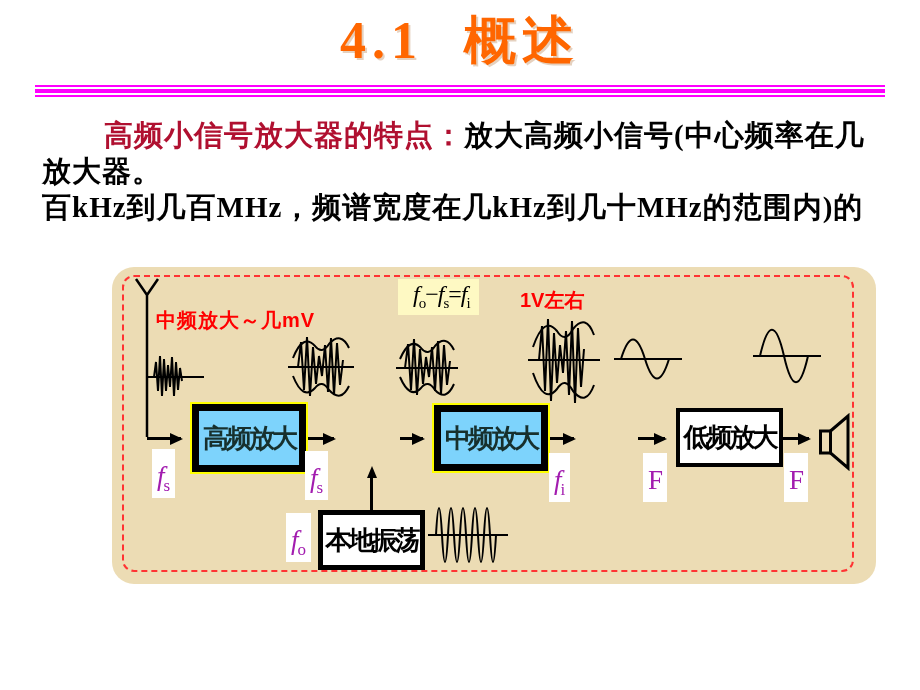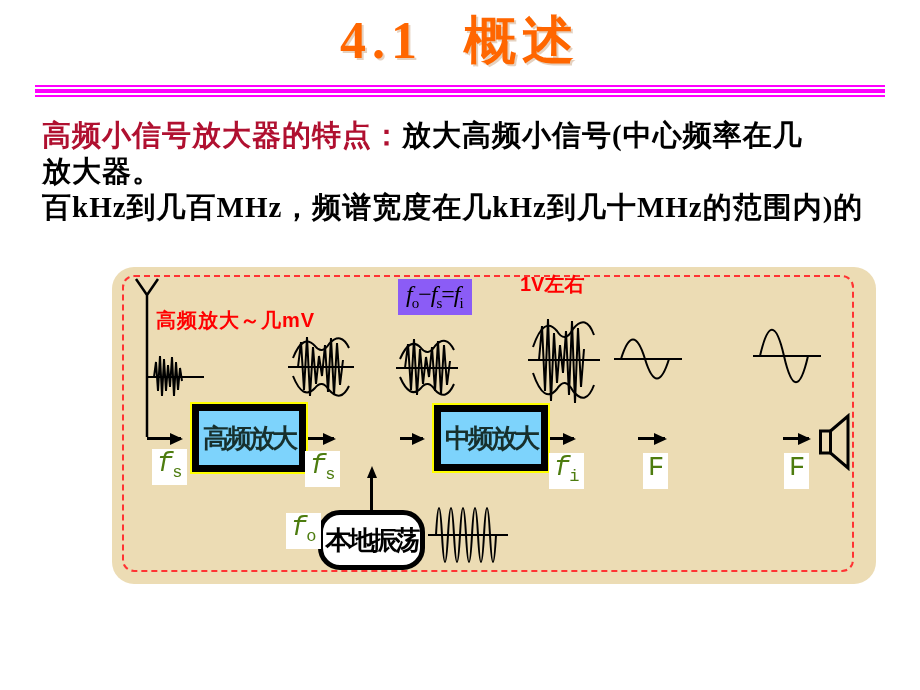--- a/index.html
+++ b/index.html
@@ -12,71 +12,71 @@
          text-shadow:2px 2px 0 rgba(150,70,0,0.25);}
   .sep{margin:16px 35px 0 35px;}
   .sep .s1,.sep .s3{height:2px;background:#FF00FF;}
   .sep .s2{height:4px;background:#FF00FF;}
   .sep .g{height:2px;background:#ffffff;}
 
   
   .para{margin:20px 26px 0 42px;font-size:29px;font-weight:bold;line-height:36px;
         color:#000;letter-spacing:1px;}
   .pline{white-space:nowrap;}
-  .pline1{}
+  .pline1{margin-left:62px;}
   .lead{color:#B01030;}
 
   
   .panel{position:absolute;left:112px;top:267px;width:764px;height:317px;
          background:#ECDCB4;border-radius:22px;}
   .panel *{box-sizing:border-box;}
   .dashed{position:absolute;left:10px;top:8px;width:732px;height:297px;
           border:2px dashed #FF3333;border-radius:12px;}
 
   .ann{position:absolute;font-family:"Liberation Sans",sans-serif;font-weight:bold;
        font-size:20px;color:#FF0000;white-space:nowrap;}
   .red1{left:44px;top:40px;letter-spacing:1px;}
-  .red2{left:408px;top:4px;}
+  .red2{left:408px;top:20px;}
 
-  .formula{position:absolute;left:286px;top:12px;background:#8b5cf6;
-           padding:2px 8px 4px 8px;font-size:24px;color:#000;white-space:nowrap;line-height:1.1;}
+  .formula{position:absolute;left:286px;top:12px;background:#fef9c3;
+           padding:2px 8px 4px 15px;font-size:24px;color:#000;white-space:nowrap;line-height:1.1;}
   .formula .it{font-style:italic;}
   .formula .op{margin:0 -1px;}
   .formula sub{font-size:15px;margin-left:-1px;}
 
   .wave{position:absolute;}
 
   .block{position:absolute;display:flex;align-items:center;justify-content:center;
          font-weight:bold;font-size:26px;letter-spacing:-3px;white-space:nowrap;overflow:hidden;}
   .teal{background:#7dd3fc;border:7px solid #000000;outline:2px solid #FFFF00;color:#17302D;}
   .white{background:#FFFFFF;border:4px solid #000000;color:#000000;}
   .b-rf{left:80px;top:137px;width:114px;height:68px;}
   .b-mix{left:233px;top:141px;width:55px;height:60px;}
   .b-if{left:322px;top:138px;width:114px;height:66px;}
   .b-det{left:473px;top:141px;width:53px;height:60px;}
   .b-af{left:564px;top:141px;width:107px;height:59px;}
-  .b-lo{left:206px;top:243px;width:107px;height:60px;border-width:5px;border-radius:22px;}
+  .b-lo{left:206px;top:243px;width:107px;height:60px;border-width:5px;}
 
   .harrow{position:absolute;height:0;border-top:3px solid #000;}
   .harrow::after{content:"";position:absolute;right:-2px;top:-7.5px;width:0;height:0;
                  border-top:6px solid transparent;border-bottom:6px solid transparent;
                  border-left:13px solid #000;}
   .a1{left:35px;top:170px;width:34px;}
   .a2{left:194px;top:170px;width:28px;}
   .a3{left:288px;top:170px;width:23px;}
   .a4{left:436px;top:170px;width:26px;}
   .a5{left:526px;top:170px;width:27px;}
   .a6{left:671px;top:170px;width:26px;}
   .varrow{position:absolute;left:258px;top:210px;height:33px;width:0;border-left:3px solid #000;}
   .varrow::after{content:"";position:absolute;left:-6.5px;top:-11px;width:0;height:0;
                  border-left:5px solid transparent;border-right:5px solid transparent;
                  border-bottom:12px solid #000;}
 
-  .fl{position:absolute;background:#ffffff;padding:0 5px 2px 5px;font-size:27px;
-      line-height:1.15;color:#4d7c0f;white-space:nowrap;font-family:Liberation Mono, monospace;}
+  .fl{position:absolute;background:#ffffff;padding:12px 5px 2px 5px;font-size:27px;
+      line-height:1.15;color:#a21caf;white-space:nowrap;}
   .fl .base{font-style:italic;}
   .fl.roman .base{font-style:normal;}
   .fl sub{font-size:17px;font-style:normal;margin-left:-1px;}
   .l-fs1{left:40px;top:182px;}
   .l-fs2{left:193px;top:184px;}
   .l-fi{left:437px;top:186px;}
   .l-F1{left:531px;top:186px;}
   .l-F2{left:672px;top:186px;}
   .l-fo{left:174px;top:246px;}
 
@@ -103,21 +103,21 @@
     <div class="pline">百kHz到几百MHz，频谱宽度在几kHz到几十MHz的范围内)的</div>
   </div>
 
   <div class="panel">
     <div class="dashed"></div>
 
     <svg class="wave" style="left:21px;top:10px;" width="28" height="160" viewBox="0 0 28 160">
       <path d="M14 18 L3 2 M14 18 L25 2 M14 18 L14 160" stroke="#000" stroke-width="2.5" fill="none"></path>
     </svg>
 
-    <div class="ann red1">高频放大～几mV</div>
+    <div class="ann red1">中频放大～几mV</div>
     <div class="formula"><span class="it">f</span><sub>o</sub><span class="op">−</span><span class="it">f</span><sub>s</sub><span class="op">=</span><span class="it">f</span><sub>i</sub></div>
     <div class="ann red2">1V左右</div>
 
     <svg class="wave" style="left:34px;top:84px;" width="60" height="50" viewBox="0 0 60 50">
       <path d="M0 26 H58" stroke="#000" stroke-width="2" fill="none"></path>
       <path d="M8 26 L10 11 L12 40 L14 5 L16 45 L18 8 L20 40 L22 14 L24 36 L26 6 L28 45 L30 11 L32 39 L34 17 L36 30" stroke="#000" stroke-width="2" fill="none"></path>
     </svg>
 
     <svg class="wave" style="left:176px;top:63px;" width="66" height="72" viewBox="0 0 66 72">
       <path d="M0 37 H66" stroke="#000" stroke-width="2" fill="none"></path>
@@ -158,20 +158,21 @@
     <div class="harrow a1"></div>
     <div class="harrow a2"></div>
     <div class="harrow a3"></div>
     <div class="harrow a4"></div>
     <div class="harrow a5"></div>
     <div class="harrow a6"></div>
     <div class="varrow"></div>
 
     <div class="block teal b-rf">高频放大</div>
     <div class="block teal b-if">中频放大</div>
+    <div class="block white b-af">低频放大</div>
     <div class="block white b-lo">本地振荡</div>
 
     <div class="fl l-fs1"><span class="base">f</span><sub>s</sub></div>
     <div class="fl l-fs2"><span class="base">f</span><sub>s</sub></div>
     <div class="fl l-fi"><span class="base">f</span><sub>i</sub></div>
     <div class="fl roman l-F1"><span class="base">F</span><sub></sub></div>
     <div class="fl roman l-F2"><span class="base">F</span><sub></sub></div>
     <div class="fl l-fo"><span class="base">f</span><sub>o</sub></div>
 
     <svg class="wave" style="left:706px;top:146px;" width="34" height="58" viewBox="0 0 34 58">

